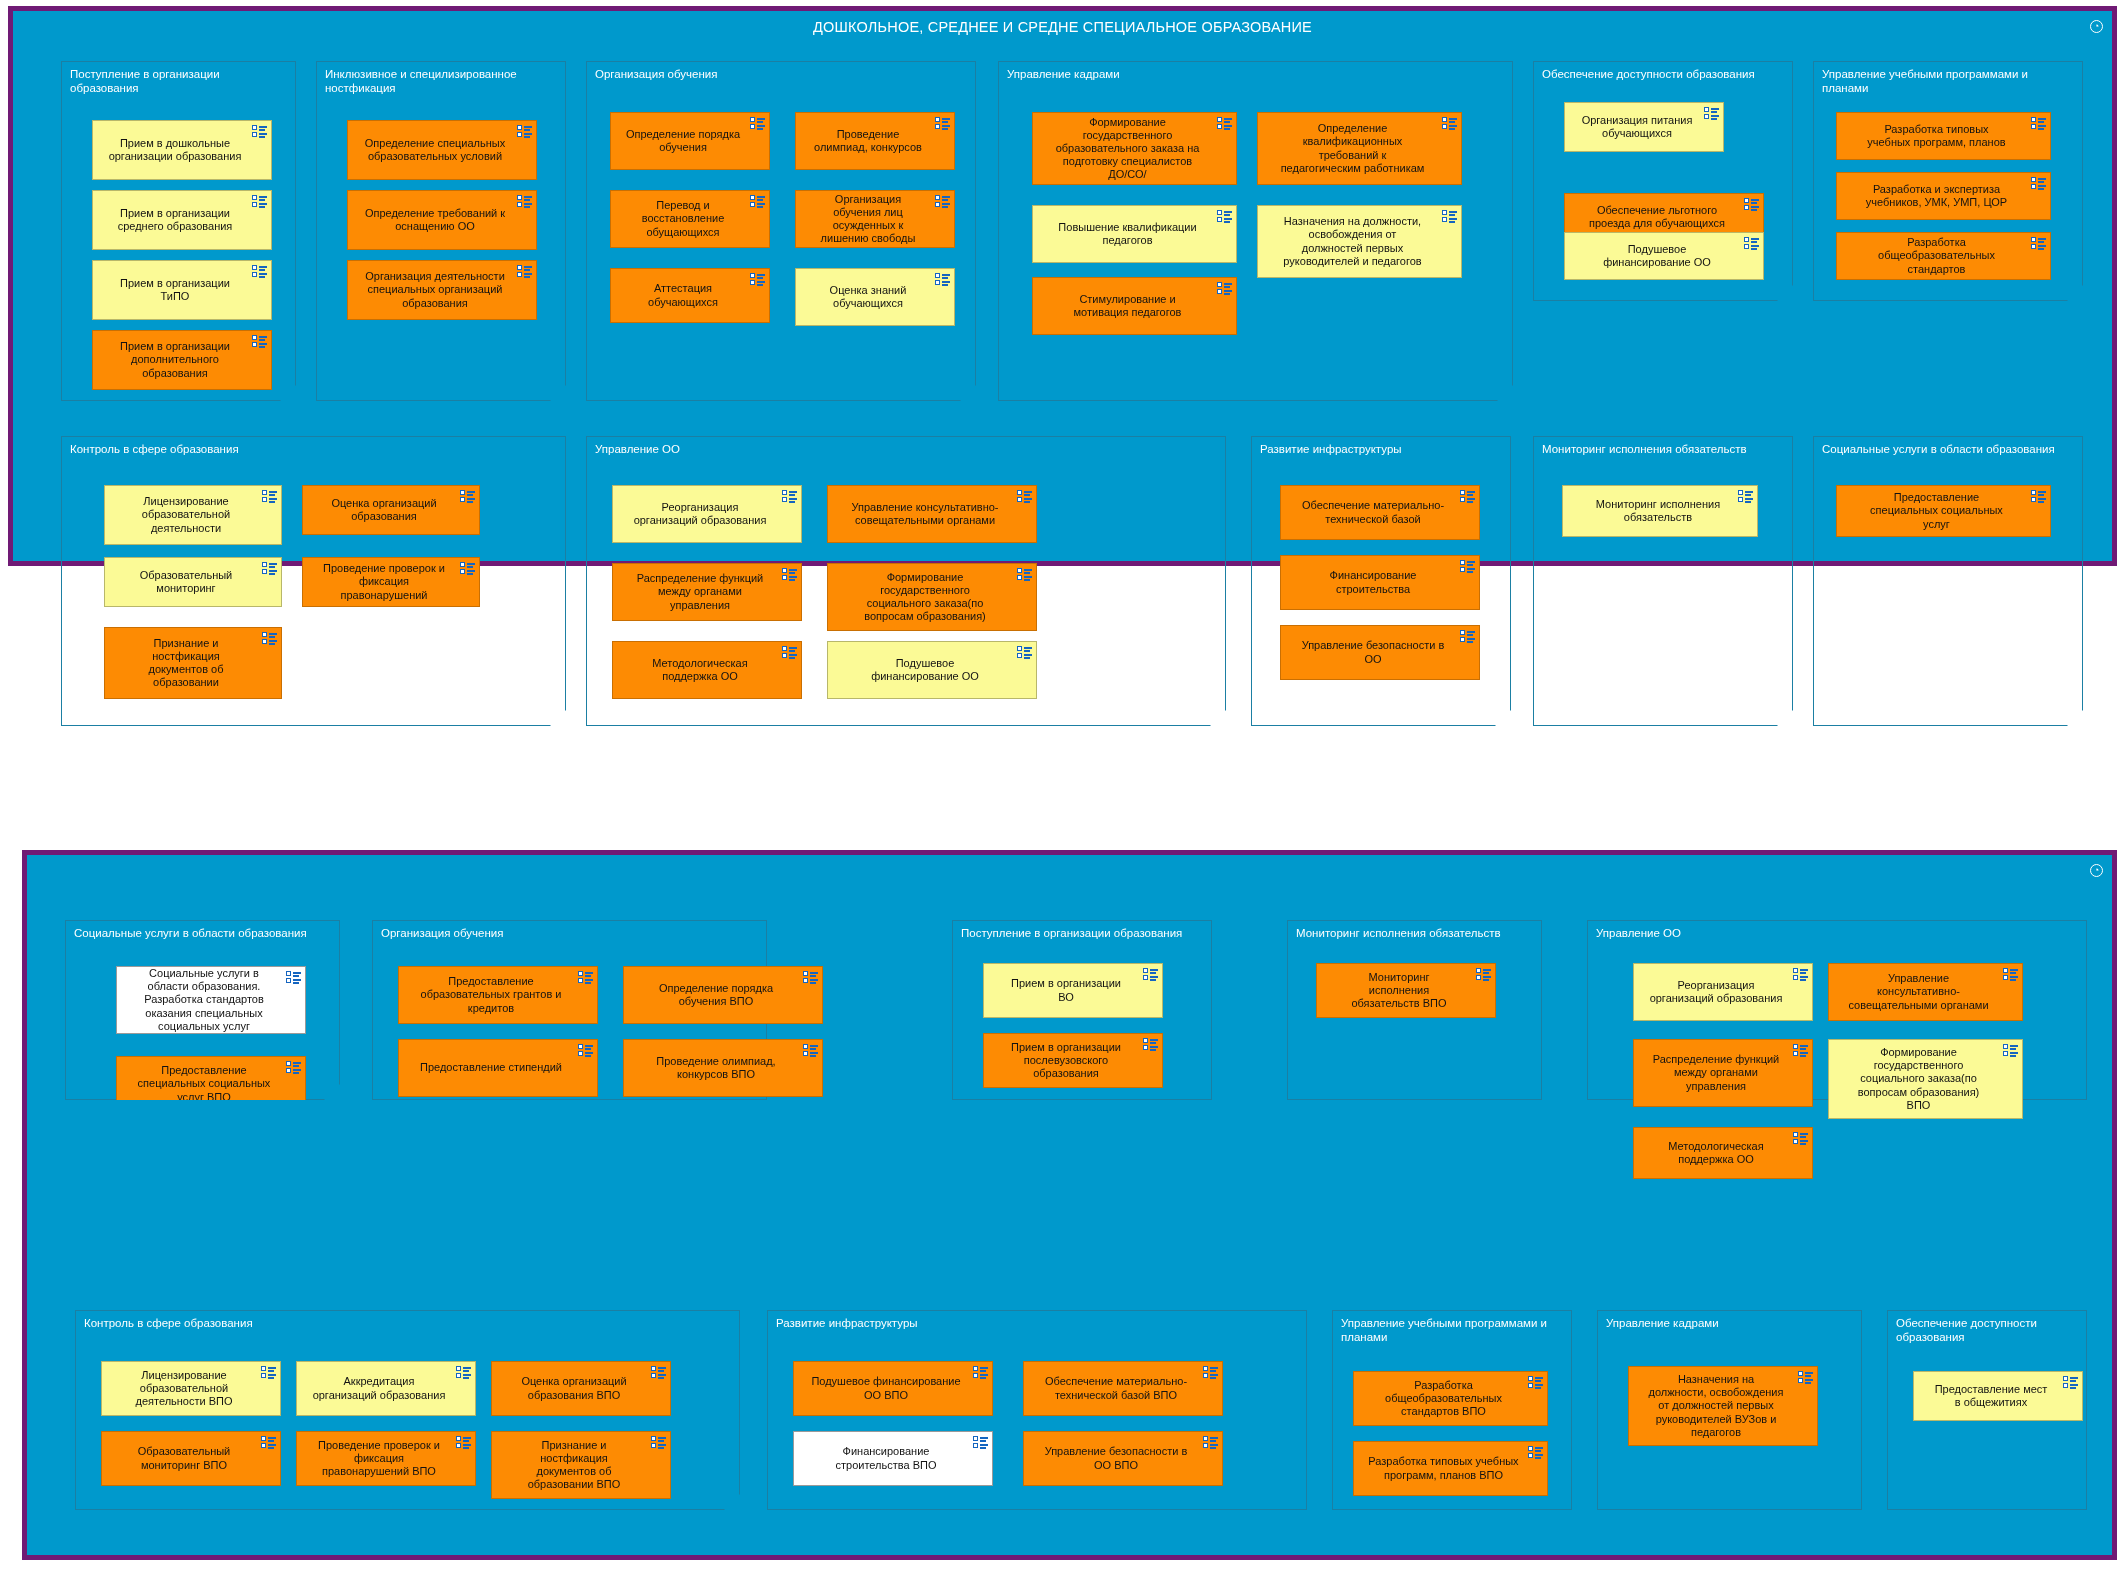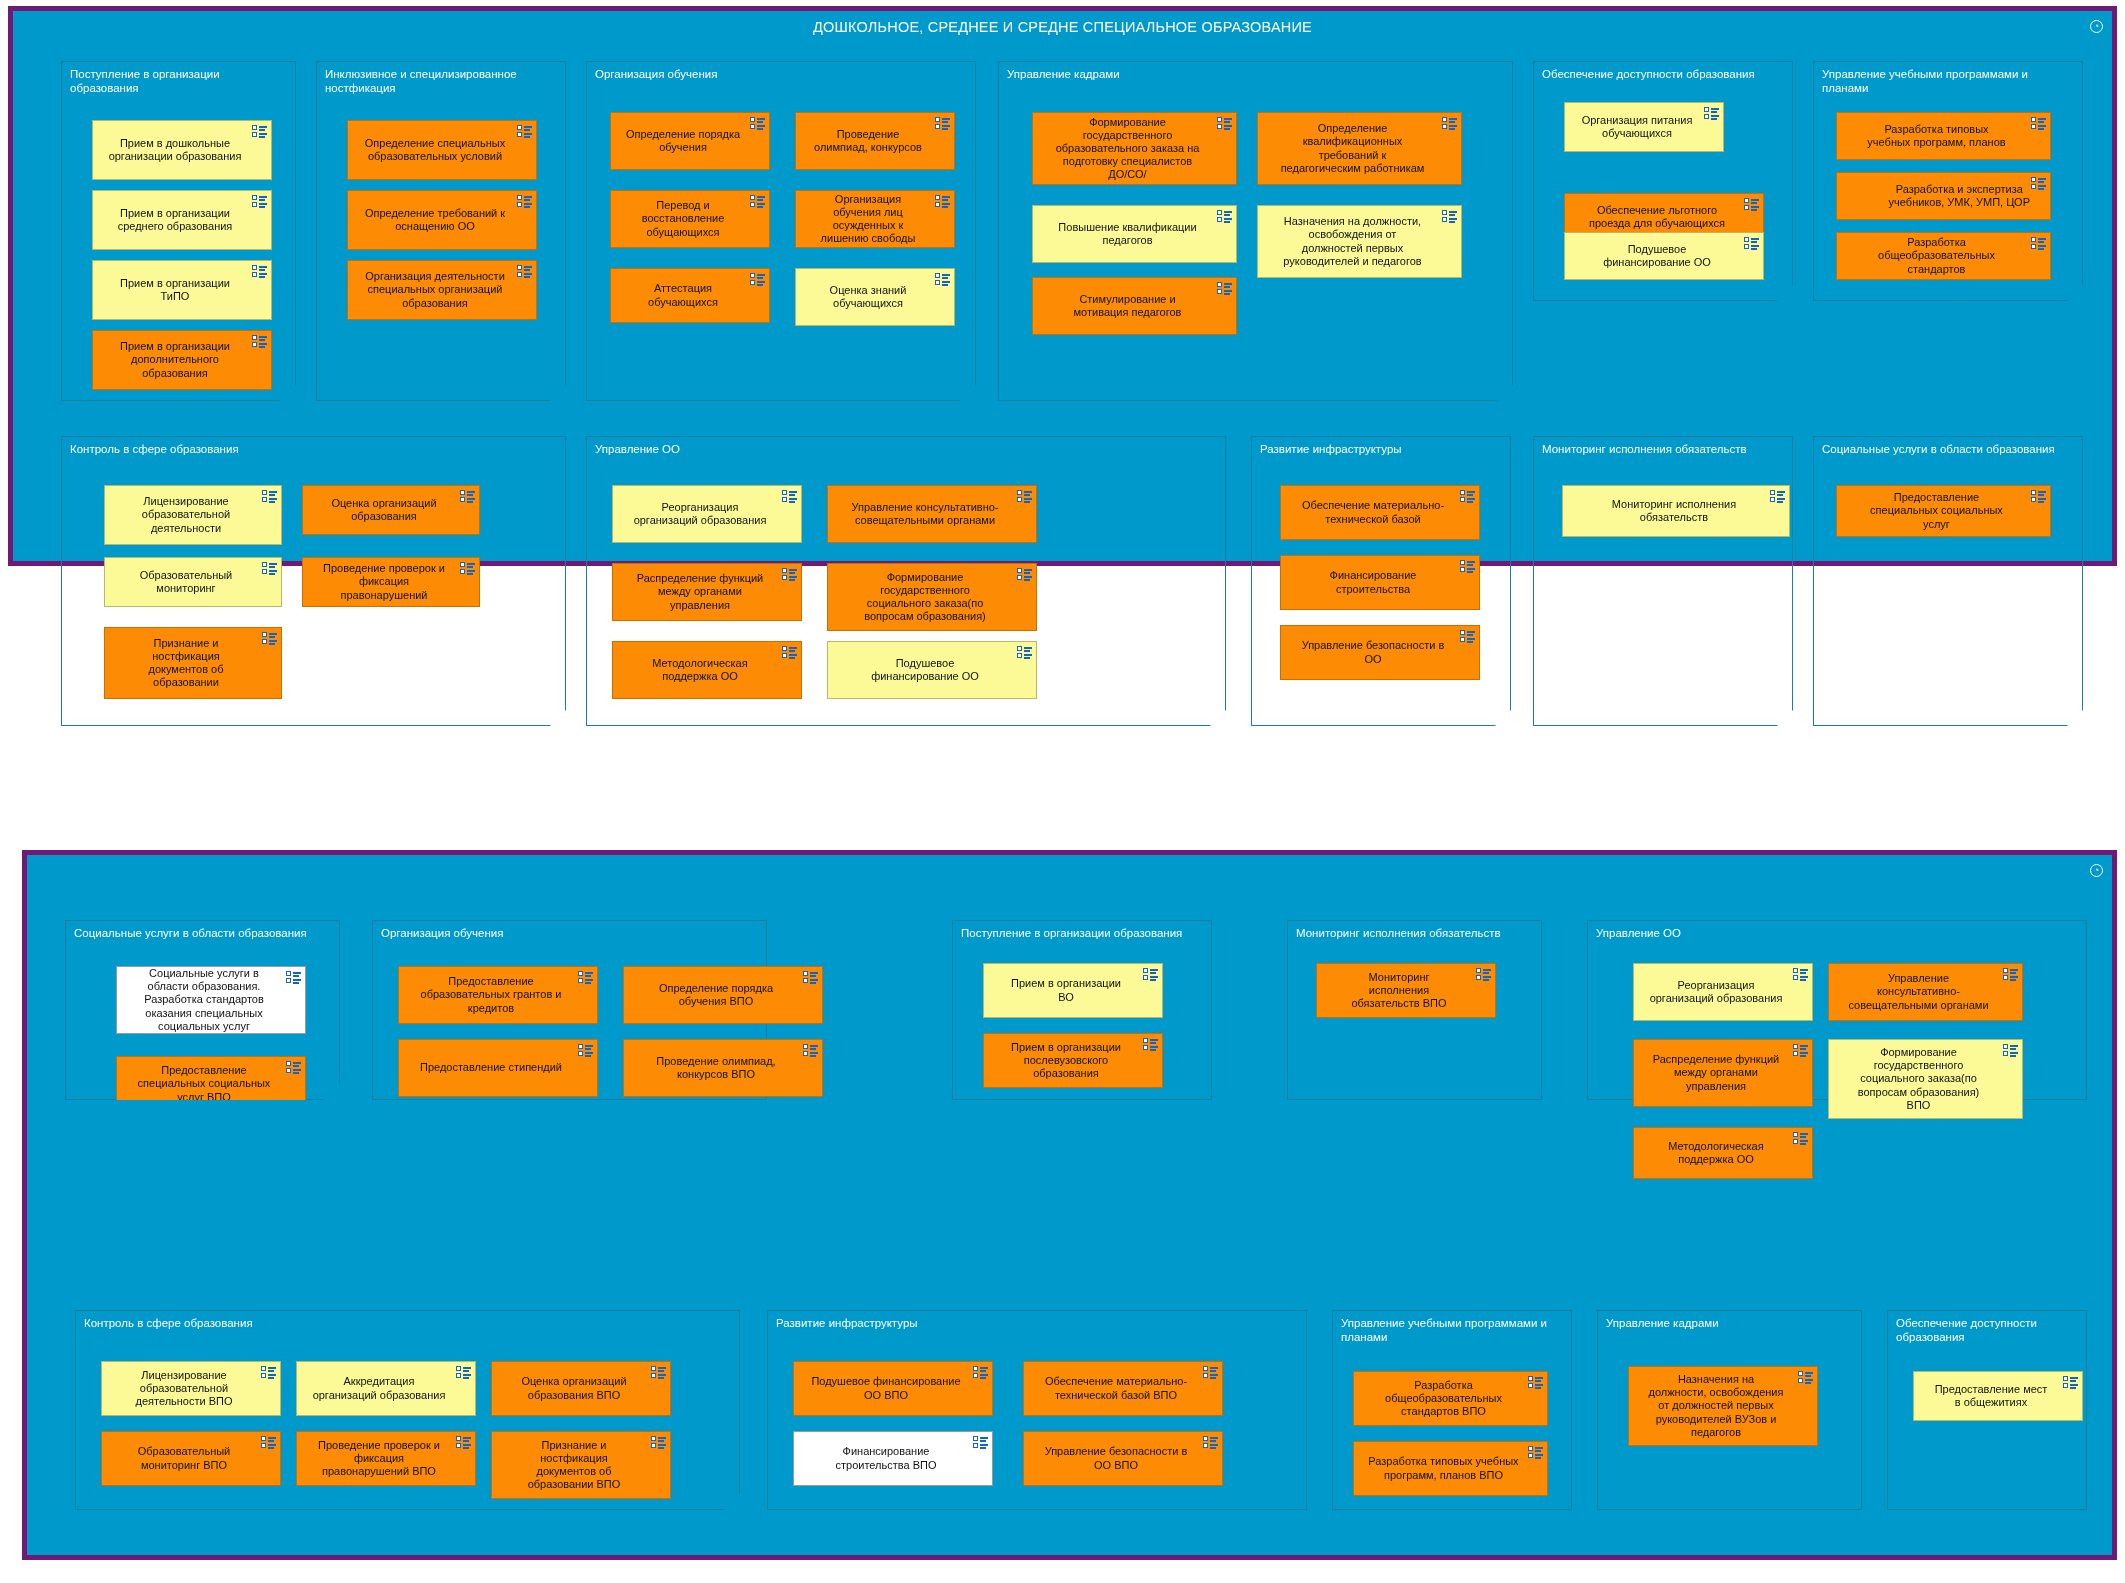--- a/index.html
+++ b/index.html
@@ -177,21 +177,21 @@
         <div class="node orange" style="left: 30px; top: 110px; width: 200px; height: 48px; margin-top: 21px;"><span>Обеспечение льготного
 проезда для обучающихся</span><span class="cap-icon"><i class="sq sq1"></i><i class="sq sq2"></i><i class="l1"></i><i class="l2"></i><i class="l3"></i><i class="l4"></i></span></div>
         <div class="node yellow" style="left: 30px; top: 170px; width: 200px; height: 48px;"><span>Подушевое
 финансирование ОО</span><span class="cap-icon"><i class="sq sq1"></i><i class="sq sq2"></i><i class="l1"></i><i class="l2"></i><i class="l3"></i><i class="l4"></i></span></div>
       </div>
       <div class="group notch" style="left: 1800px; top: 50px; width: 270px; height: 240px;">
         <div class="group-title">Управление учебными программами и
 планами</div>
         <div class="node orange" style="left: 22px; top: 50px; width: 215px; height: 48px;"><span>Разработка типовых
 учебных программ, планов</span><span class="cap-icon"><i class="sq sq1"></i><i class="sq sq2"></i><i class="l1"></i><i class="l2"></i><i class="l3"></i><i class="l4"></i></span></div>
-        <div class="node orange" style="left: 22px; top: 110px; width: 215px; height: 48px; justify-content: flex-end;"><span>Разработка и экспертиза
+        <div class="node orange" style="left: 22px; top: 110px; width: 215px; height: 48px;"><span>Разработка и экспертиза
 учебников, УМК, УМП, ЦОР</span><span class="cap-icon"><i class="sq sq1"></i><i class="sq sq2"></i><i class="l1"></i><i class="l2"></i><i class="l3"></i><i class="l4"></i></span></div>
         <div class="node orange" style="left: 22px; top: 170px; width: 215px; height: 48px;"><span>Разработка
 общеобразовательных
 стандартов</span><span class="cap-icon"><i class="sq sq1"></i><i class="sq sq2"></i><i class="l1"></i><i class="l2"></i><i class="l3"></i><i class="l4"></i></span></div>
       </div>
       <div class="group notch" style="left: 48px; top: 425px; width: 505px; height: 290px;">
         <div class="group-title">Контроль в сфере образования</div>
         <div class="node yellow" style="left: 42px; top: 48px; width: 178px; height: 60px;"><span>Лицензирование
 образовательной
 деятельности</span><span class="cap-icon"><i class="sq sq1"></i><i class="sq sq2"></i><i class="l1"></i><i class="l2"></i><i class="l3"></i><i class="l4"></i></span></div>
@@ -229,21 +229,21 @@
         <div class="group-title">Развитие инфраструктуры</div>
         <div class="node orange" style="left: 28px; top: 48px; width: 200px; height: 55px;"><span>Обеспечение материально-
 технической базой</span><span class="cap-icon"><i class="sq sq1"></i><i class="sq sq2"></i><i class="l1"></i><i class="l2"></i><i class="l3"></i><i class="l4"></i></span></div>
         <div class="node orange" style="left: 28px; top: 118px; width: 200px; height: 55px;"><span>Финансирование
 строительства</span><span class="cap-icon"><i class="sq sq1"></i><i class="sq sq2"></i><i class="l1"></i><i class="l2"></i><i class="l3"></i><i class="l4"></i></span></div>
         <div class="node orange" style="left: 28px; top: 188px; width: 200px; height: 55px;"><span>Управление безопасности в
 ОО</span><span class="cap-icon"><i class="sq sq1"></i><i class="sq sq2"></i><i class="l1"></i><i class="l2"></i><i class="l3"></i><i class="l4"></i></span></div>
       </div>
       <div class="group notch" style="left: 1520px; top: 425px; width: 260px; height: 290px;">
         <div class="group-title">Мониторинг исполнения обязательств</div>
-        <div class="node yellow" style="left: 28px; top: 48px; width: 228px; height: 52px; padding-left: 16px;"><span>Мониторинг исполнения
+        <div class="node yellow" style="left: 28px; top: 48px; width: 196px; height: 52px; padding-left: 16px;"><span>Мониторинг исполнения
 обязательств</span><span class="cap-icon"><i class="sq sq1"></i><i class="sq sq2"></i><i class="l1"></i><i class="l2"></i><i class="l3"></i><i class="l4"></i></span></div>
       </div>
       <div class="group notch" style="left: 1800px; top: 425px; width: 270px; height: 290px;">
         <div class="group-title">Социальные услуги в области образования</div>
         <div class="node orange" style="left: 22px; top: 48px; width: 215px; height: 52px;"><span>Предоставление
 специальных социальных
 услуг</span><span class="cap-icon"><i class="sq sq1"></i><i class="sq sq2"></i><i class="l1"></i><i class="l2"></i><i class="l3"></i><i class="l4"></i></span></div>
       </div>
     </div>
     <div class="band" style="left: 22px; top: 850px; width: 2095px; height: 710px; background: rgb(0, 153, 204);">

